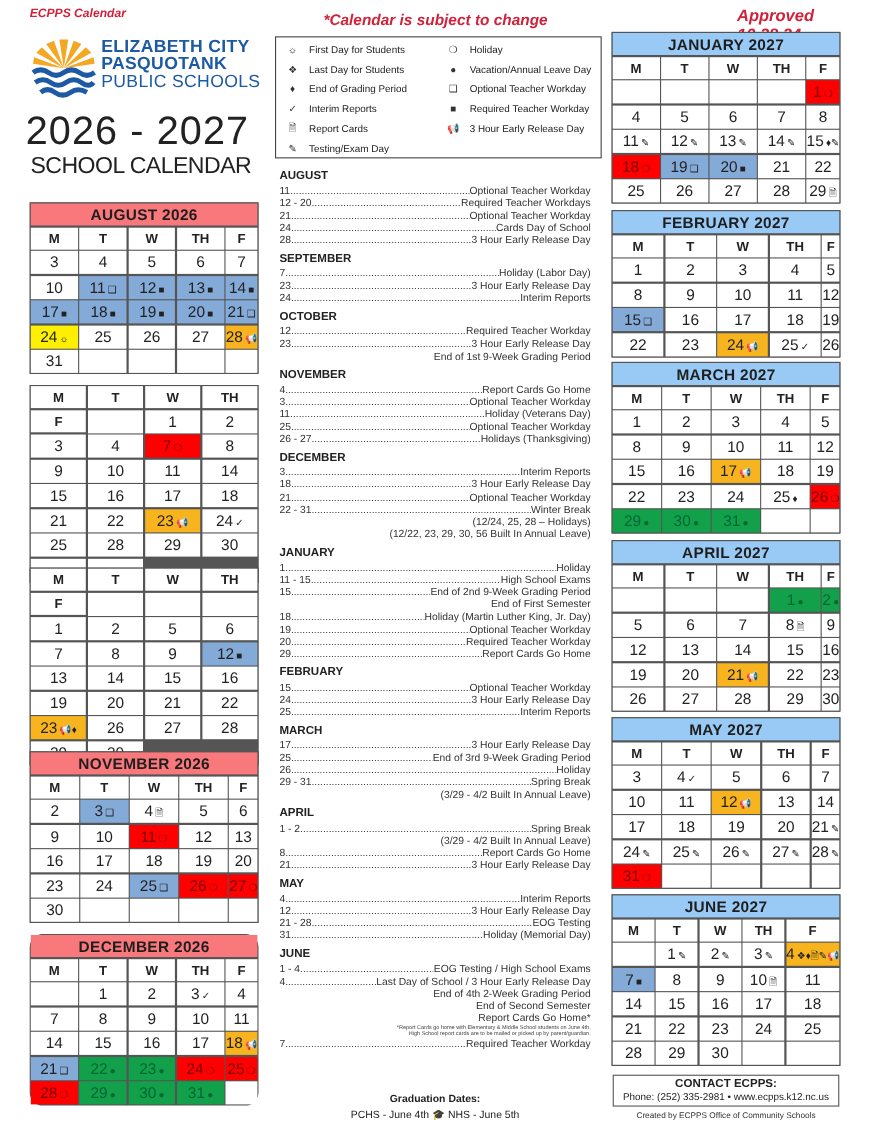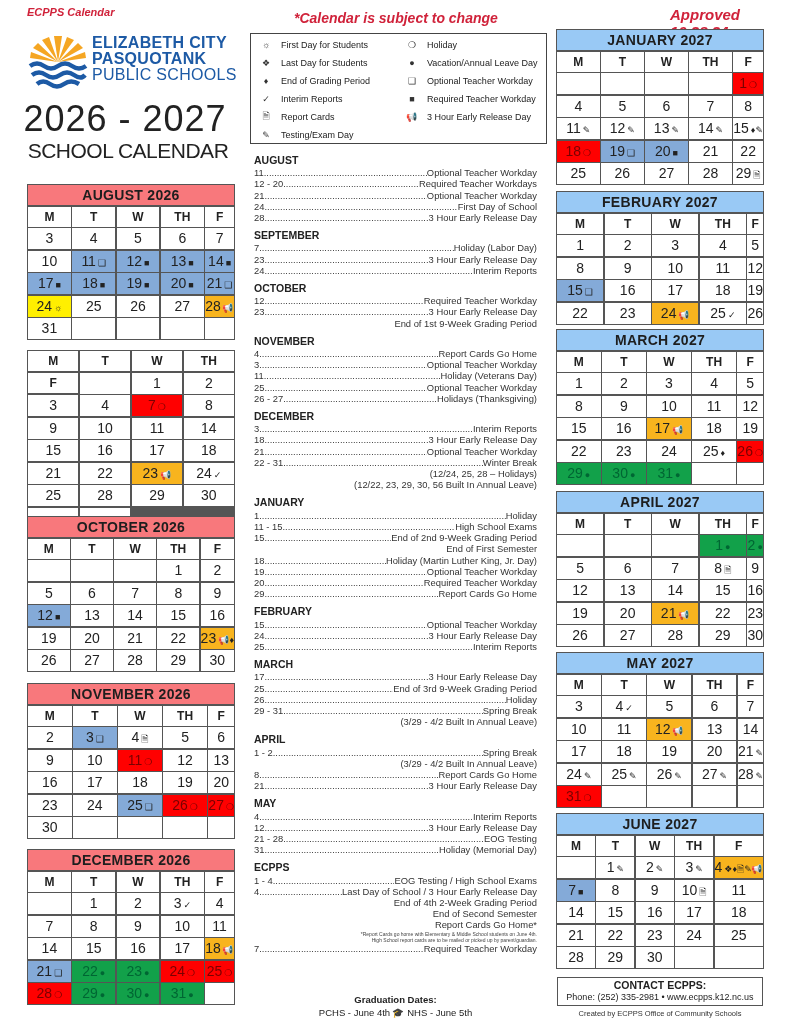--- a/index.html
+++ b/index.html
@@ -193,21 +193,20 @@
       <div class="d t-early"><span>23</span><span class="s">📢</span></div>
       <div class="d"><span>24</span><span class="s">✓</span></div>
       <div class="d"><span>25</span></div>
       <div class="d"><span>28</span></div>
       <div class="d"><span>29</span></div>
       <div class="d"><span>30</span></div>
       <div class="d"></div>
       <div class="d"></div>
     </div>
     <div class="cal red" style="left: 27px; top: 516px;">
-      <div class="hdr">OCTOBER 2026</div>
       <div class="dow">M</div>
       <div class="dow">T</div>
       <div class="dow">W</div>
       <div class="dow">TH</div>
       <div class="dow">F</div>
       <div class="d"></div>
       <div class="d"></div>
       <div class="d"></div>
       <div class="d"><span>1</span></div>
       <div class="d"><span>2</span></div>
@@ -258,21 +257,21 @@
       <div class="d"><span>24</span></div>
       <div class="d t-opt"><span>25</span><span class="s">❑</span></div>
       <div class="d t-hol"><span>26</span><span class="s">❍</span></div>
       <div class="d t-hol"><span>27</span><span class="s">❍</span></div>
       <div class="d"><span>30</span></div>
       <div class="d"></div>
       <div class="d"></div>
       <div class="d"></div>
       <div class="d"></div>
     </div>
-    <div class="cal red" style="left: 27px; top: 849px;">
+    <div class="cal red" style="left: 27px; top: 849px; border-radius: 12px;">
       <div class="hdr">DECEMBER 2026</div>
       <div class="dow">M</div>
       <div class="dow">T</div>
       <div class="dow">W</div>
       <div class="dow">TH</div>
       <div class="dow">F</div>
       <div class="d"></div>
       <div class="d"><span>1</span></div>
       <div class="d"><span>2</span></div>
       <div class="d"><span>3</span><span class="s">✓</span></div>
@@ -506,21 +505,21 @@
       <span class="lb">Required Teacher Workdays</span>
     </div>
     <div class="ev-row">
       <span class="dt">21</span>
       <span class="dots"></span>
       <span class="lb">Optional Teacher Workday</span>
     </div>
     <div class="ev-row">
       <span class="dt">24</span>
       <span class="dots"></span>
-      <span class="lb">First Day of School</span>
+      <span class="lb">Cards Day of School</span>
     </div>
     <div class="ev-row">
       <span class="dt">28</span>
       <span class="dots"></span>
       <span class="lb">3 Hour Early Release Day</span>
     </div>
     <div class="ev-month">SEPTEMBER</div>
     <div class="ev-row">
       <span class="dt">7</span>
       <span class="dots"></span>
@@ -703,21 +702,21 @@
     <div class="ev-row">
       <span class="dt">21 - 28</span>
       <span class="dots"></span>
       <span class="lb">EOG Testing</span>
     </div>
     <div class="ev-row">
       <span class="dt">31</span>
       <span class="dots"></span>
       <span class="lb">Holiday (Memorial Day)</span>
     </div>
-    <div class="ev-month">ECPPS</div>
+    <div class="ev-month">JUNE</div>
     <div class="ev-row">
       <span class="dt">1 - 4</span>
       <span class="dots"></span>
       <span class="lb">EOG Testing / High School Exams</span>
     </div>
     <div class="ev-row">
       <span class="dt">4</span>
       <span class="dots"></span>
       <span class="lb">Last Day of School / 3 Hour Early Release Day</span>
     </div>

